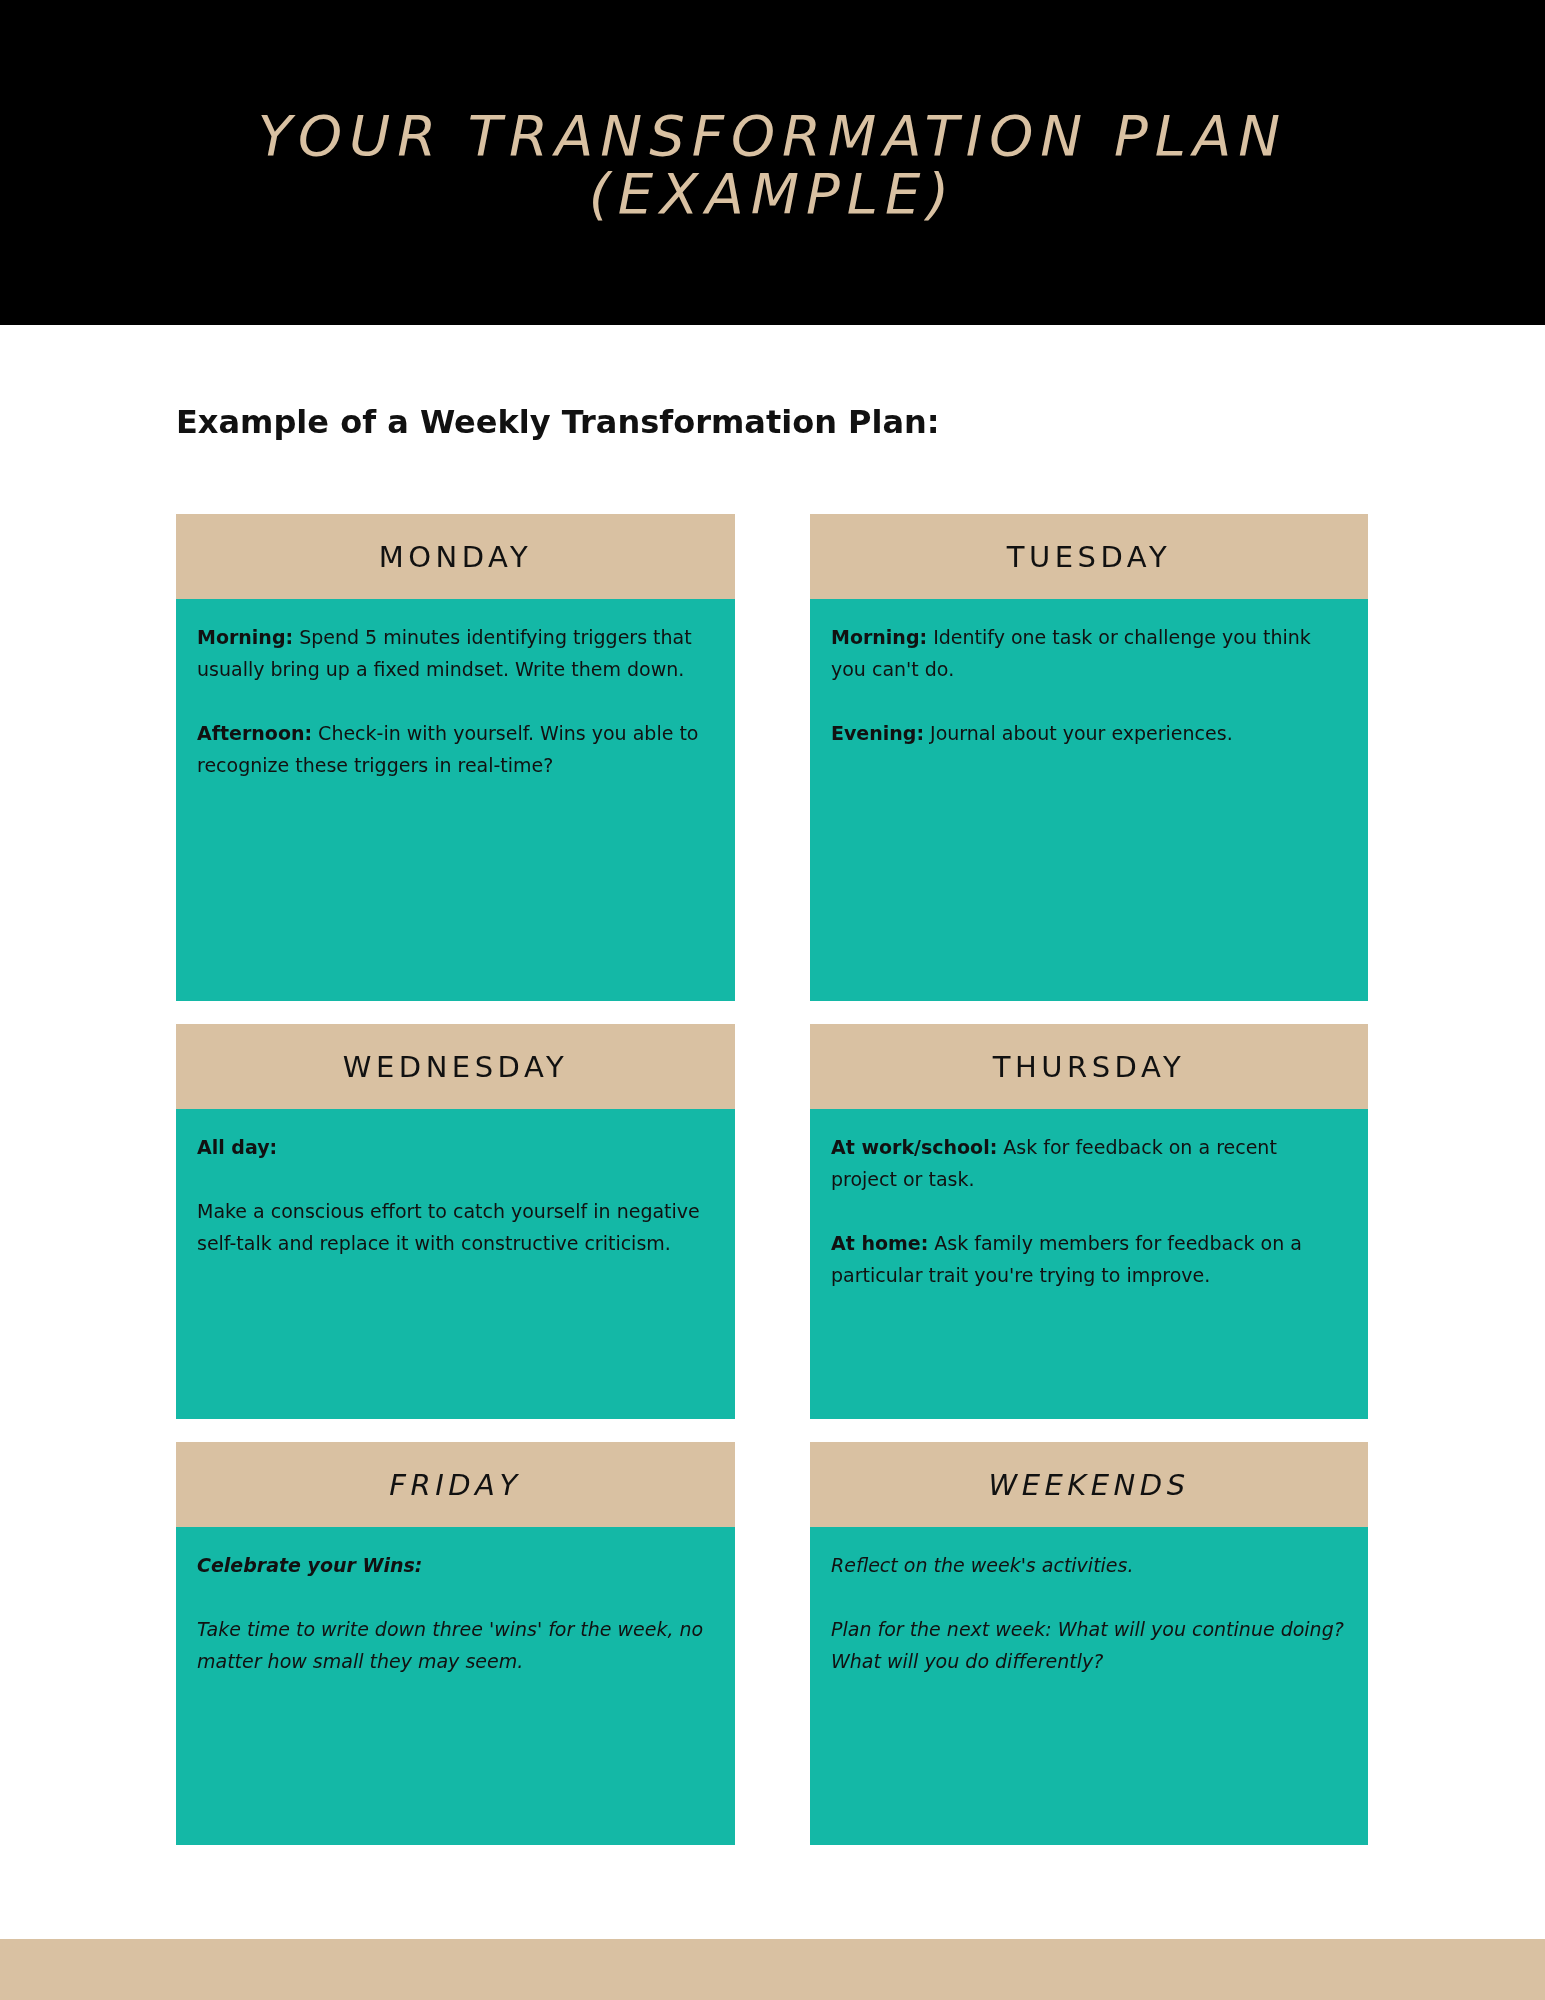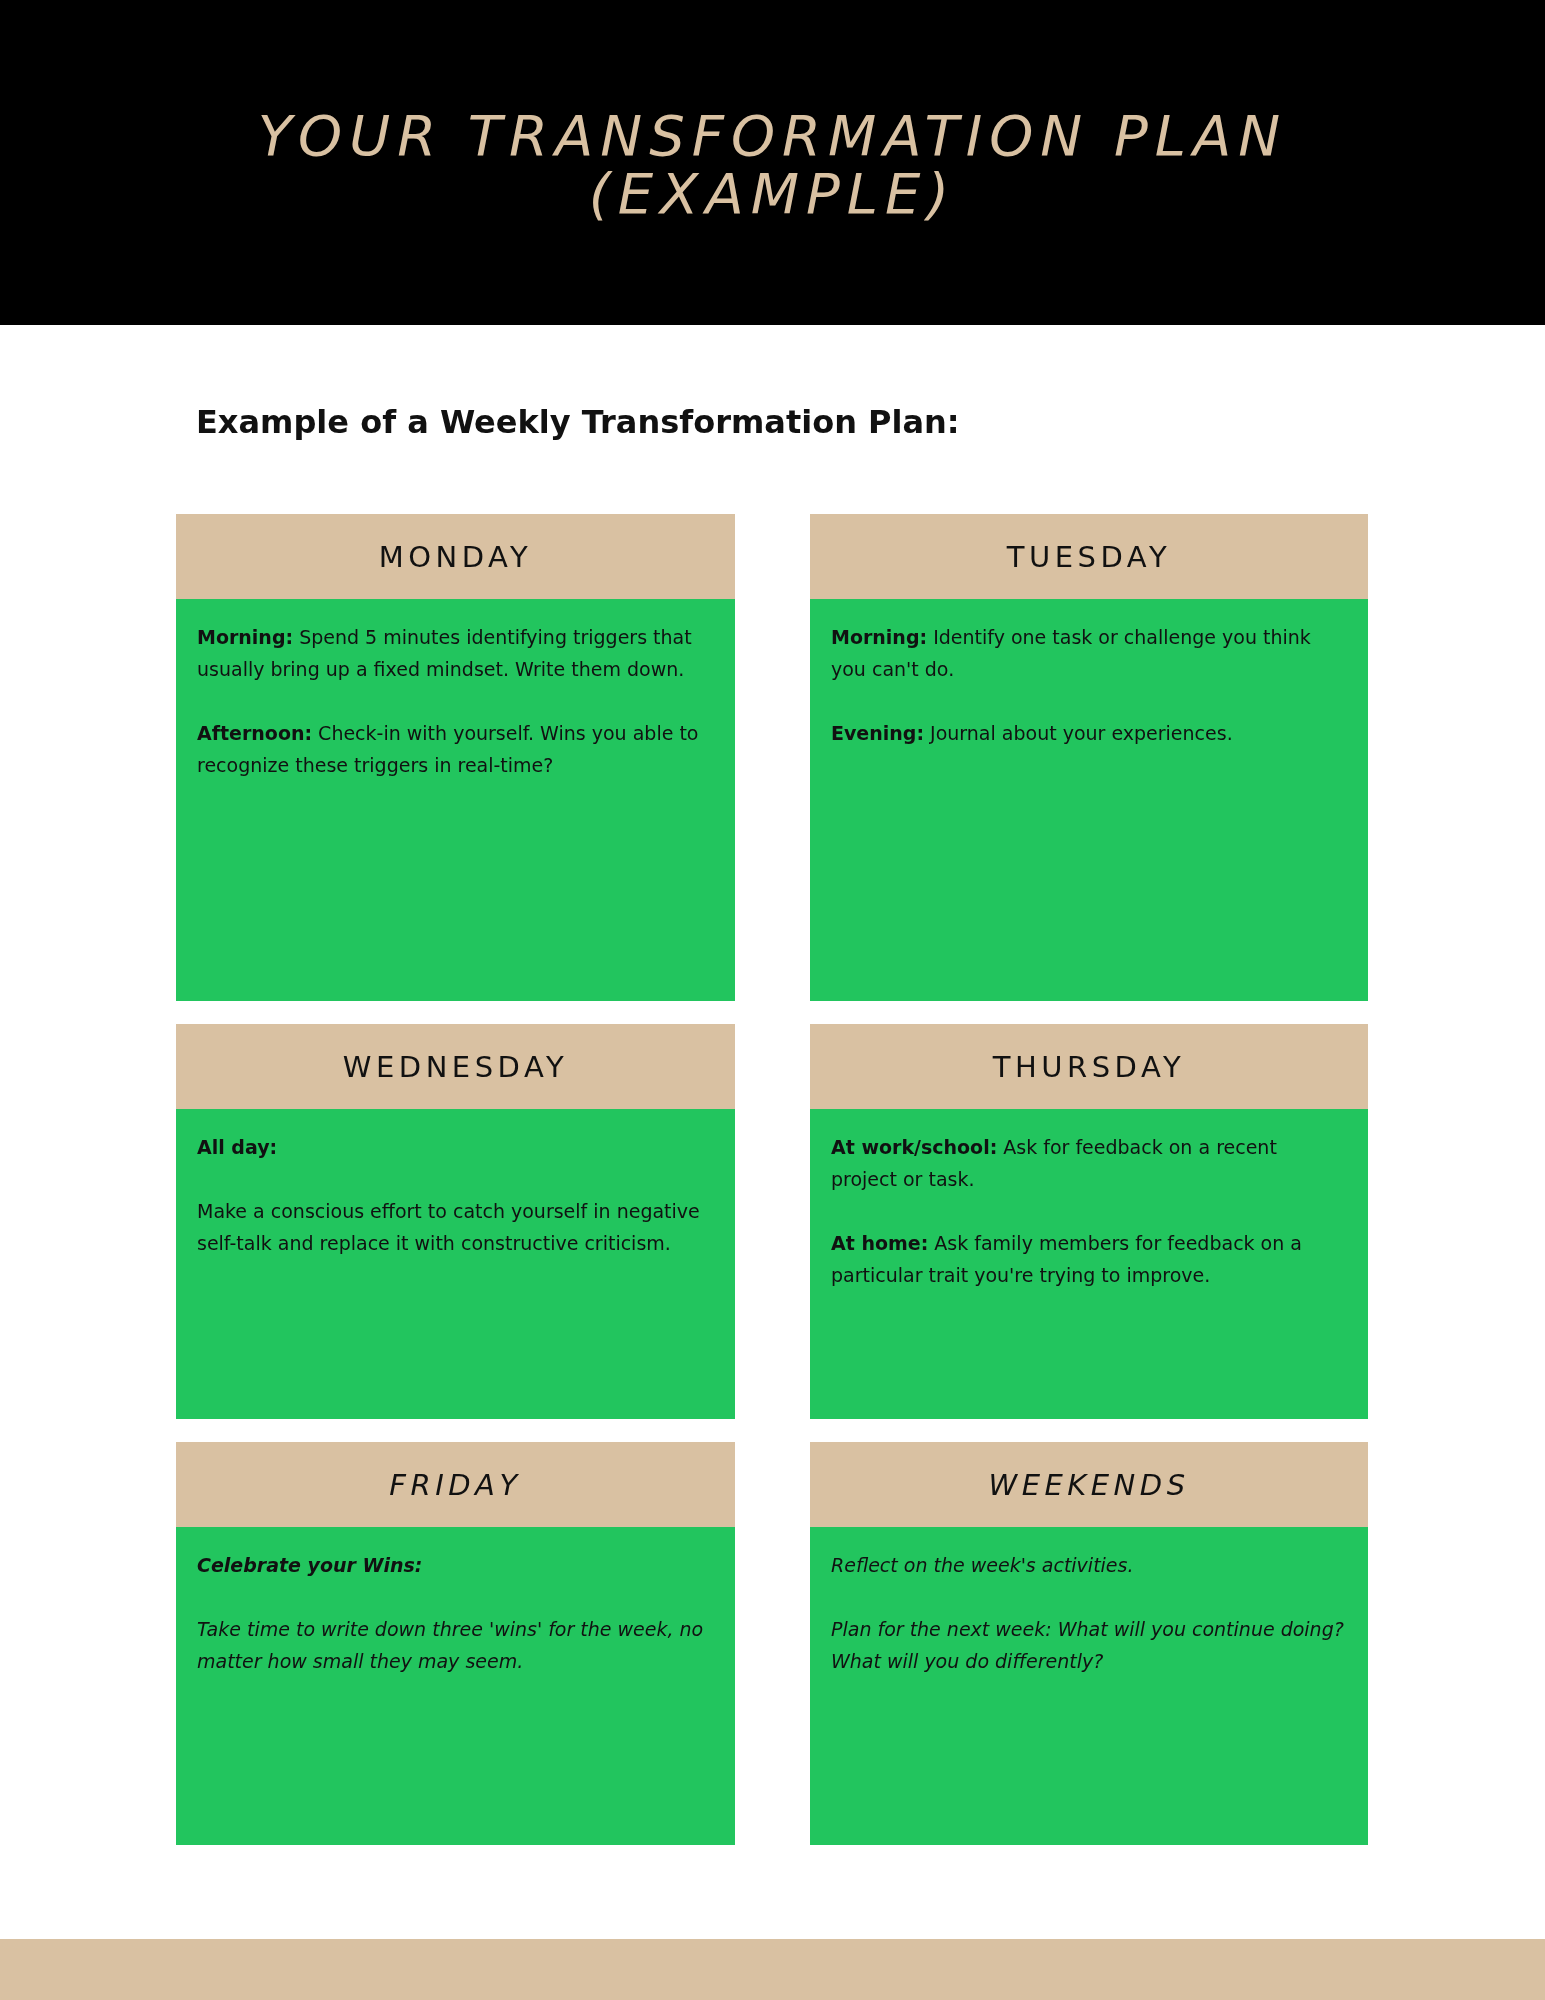--- a/index.html
+++ b/index.html
@@ -38,26 +38,25 @@
     .page-title span { display: block; }
 
     .subtitle {
       position: absolute;
       left: 176px;
       top: 398px;
       font-family: "DejaVu Sans", sans-serif;
       font-size: 32px;
       line-height: 48px;
       color: #111111;
-      margin-left: 20px;
     }
 
     .card {
       position: absolute;
-      background: #22c55e;
+      background: #14b8a6;
     }
     .card-header {
       height: 85px;
       background: #d9c1a2;
       display: flex;
       align-items: center;
       justify-content: center;
     }
     .card-title {
       font-family: "DejaVu Sans", sans-serif;

